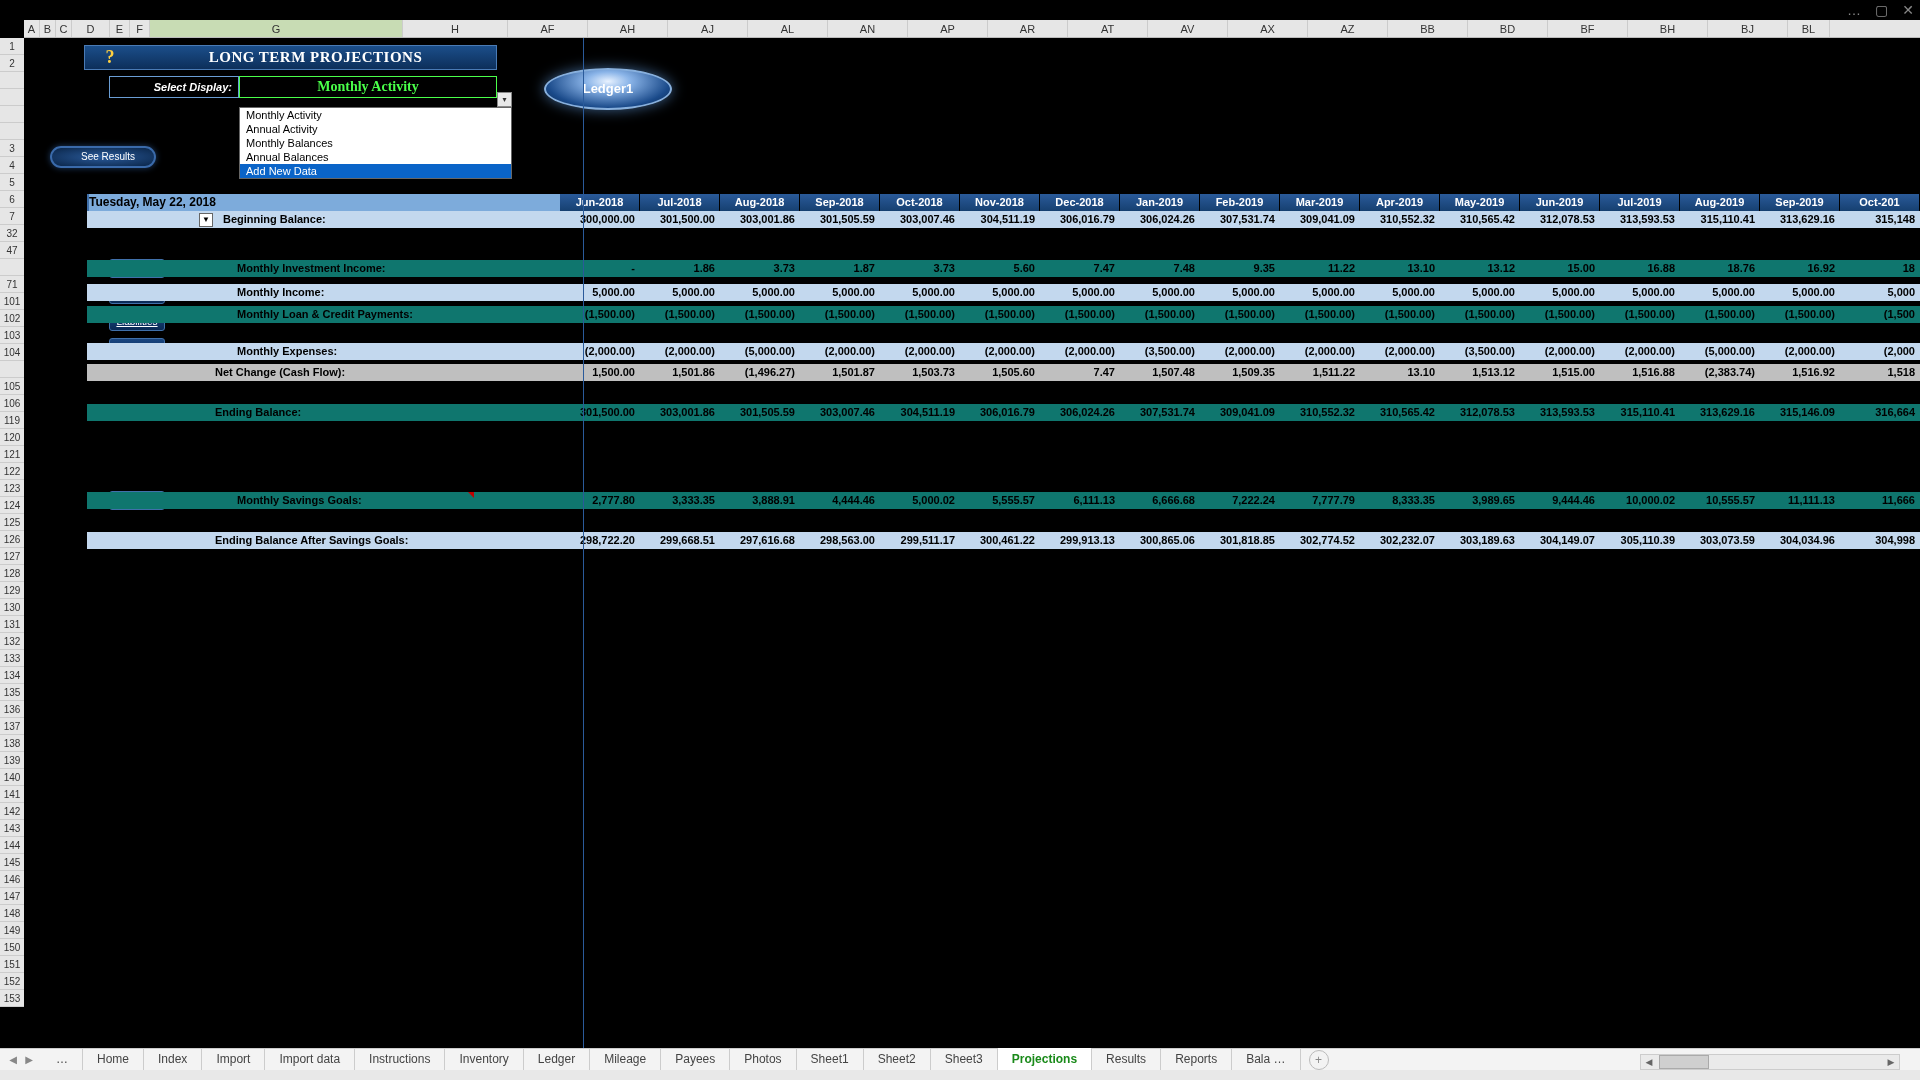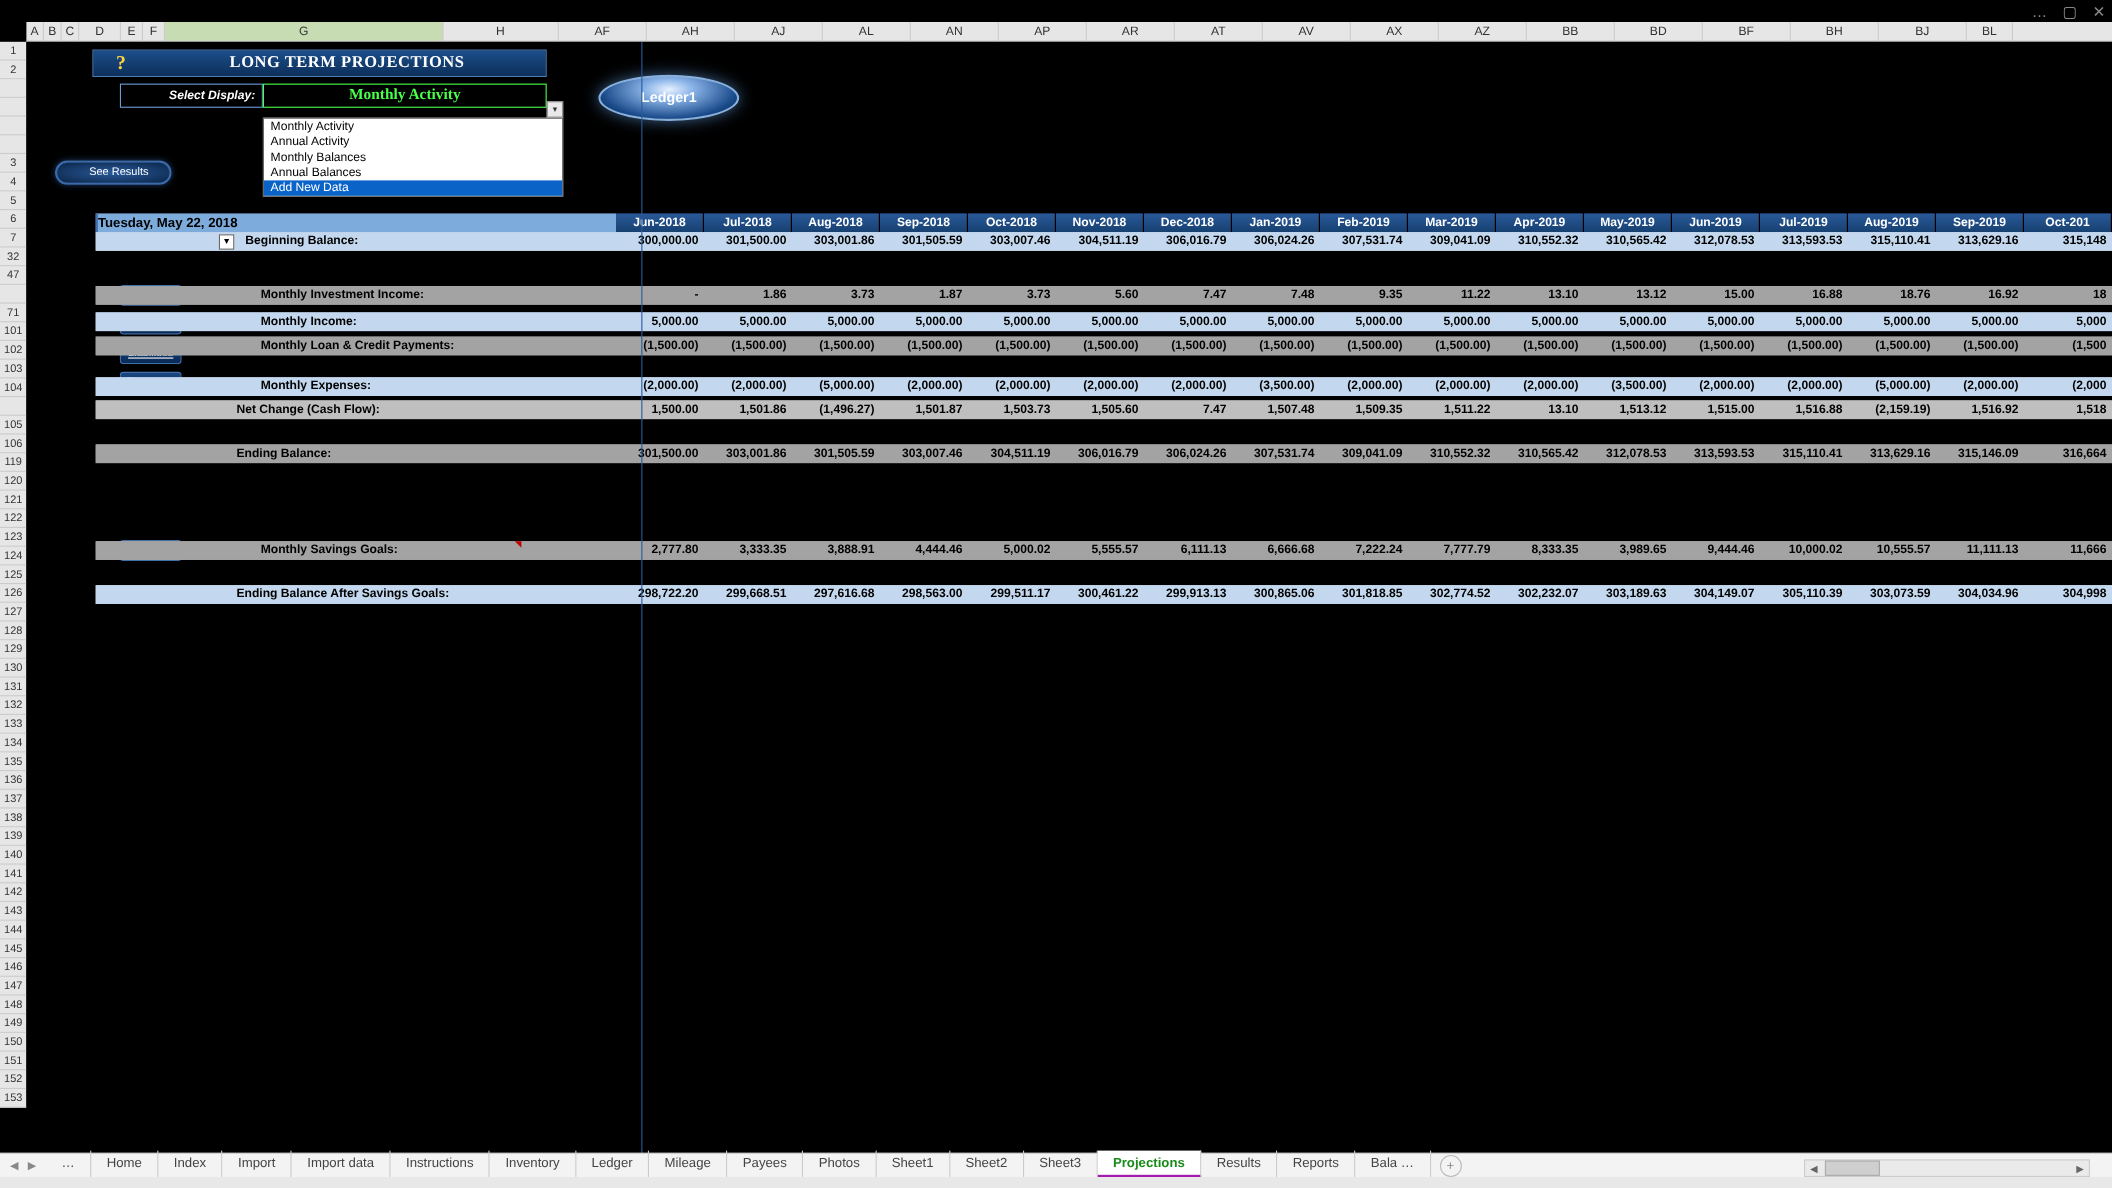--- a/index.html
+++ b/index.html
@@ -286,21 +286,21 @@
   width: 80px;
   text-align: right;
   padding-right: 5px;
   font-size: 11px;
   font-weight: bold;
   line-height: 17px;
   color: #000;
   flex-shrink: 0;
 }
 .band-c { background: #c3d8ee; }
-.band-b { background: #a3a3a3; }
+.band-b { background: #0f766e; }
 .band-g { background: #bfbfbf; }
 .indent { padding-left: 150px !important; }
 .filter-icon {
   width: 14px;
   height: 14px;
   background: #fff;
   border: 1px solid #666;
   margin-left: 112px;
   margin-right: 4px;
   position: relative;
@@ -355,21 +355,21 @@
 }
 .tab {
   padding: 0 14px;
   border-right: 1px solid #ccc;
   line-height: 22px;
   cursor: pointer;
 }
 .tab-active {
   color: #1a8a1a;
   font-weight: bold;
-  border-bottom: 6px solid #a21caf;
+  border-bottom: 1px solid #a21caf;
   background: #fff;
 }
 .add-sheet {
   width: 20px;
   height: 20px;
   border: 1px solid #bbb;
   border-radius: 50%;
   text-align: center;
   line-height: 18px;
   margin-left: 8px;
@@ -700,21 +700,21 @@
         <div>1,503.73</div>
         <div>1,505.60</div>
         <div>7.47</div>
         <div>1,507.48</div>
         <div>1,509.35</div>
         <div>1,511.22</div>
         <div>13.10</div>
         <div>1,513.12</div>
         <div>1,515.00</div>
         <div>1,516.88</div>
-        <div>(2,159.19)</div>
+        <div>(2,383.74)</div>
         <div>1,516.92</div>
         <div>1,518</div>
       </div>
   </div>
 
   <div class="data-row band-b" style="top:366px">
     <div class="row-label-wrap band-b">
         <div class="row-label" style="padding-left:128px">Ending Balance:</div>
       </div>
     <div class="row-cells band-b" id="cells-end">

